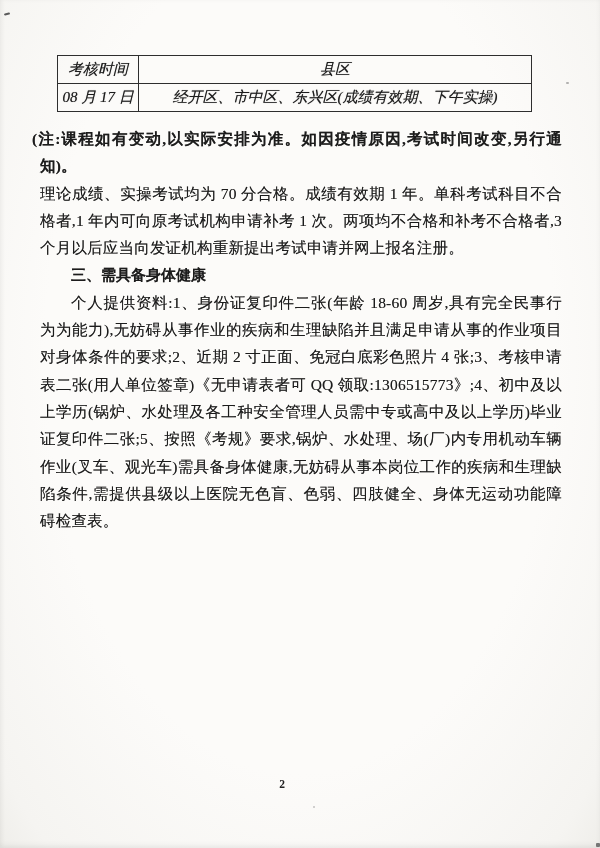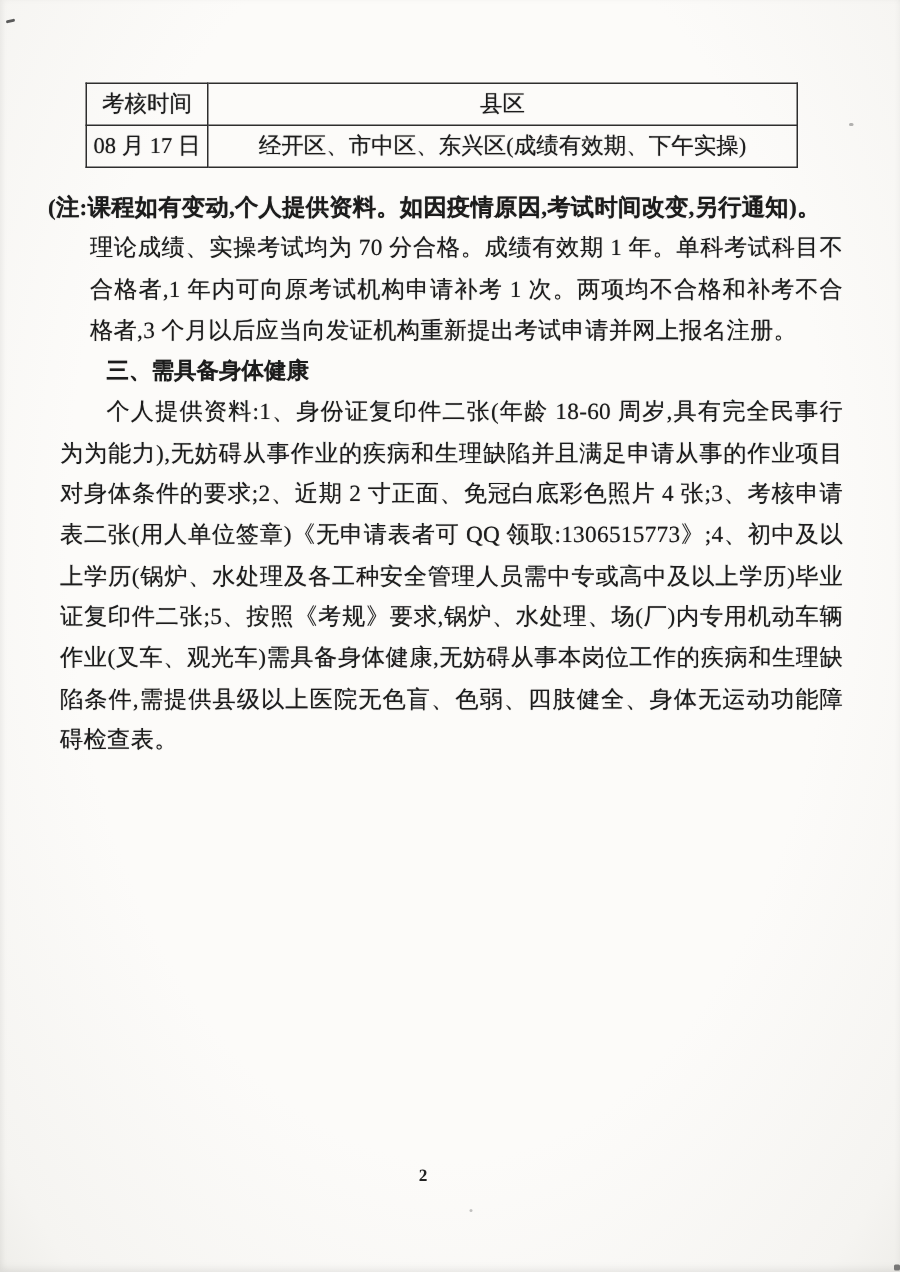--- a/index.html
+++ b/index.html
@@ -39,27 +39,28 @@
   }
   table.sched td, table.sched th {
     border: 1.6px solid #2e2e2e;
     height: 28px;
     text-align: center;
     vertical-align: middle;
     font-weight: normal;
     font-size: 15px;
     text-shadow: 0 0 0.7px rgba(20,20,20,0.6);
     padding: 1px 2px;
+    font-style: italic;
   }
   .p-note {
     margin-top: 13px;
     font-weight: bold;
     text-indent: -8px;
   }
-  .p-scores { margin-top: 0; margin-left: 20px; }
+  .p-scores { margin-top: 0; }
   .p-heading {
     font-weight: bold;
     text-indent: 31px;
     font-family: "Liberation Sans", "DejaVu Sans", sans-serif;
     font-size: 15px;
     line-height: 27.3px;
     text-shadow: 0 0 0.5px rgba(20,20,20,0.5);
   }
   .p-indent { text-indent: 31px; }
   .p-special { margin-top: 12px; }
@@ -101,21 +102,21 @@
         <th>考核时间</th>
         <th>县区</th>
       </tr>
       <tr>
         <td>08 月 17 日</td>
         <td>经开区、市中区、东兴区(成绩有效期、下午实操)</td>
       </tr>
     </tbody>
       </table>
 
-    <p class="scan-text p-note">(注:课程如有变动,个人提供资料。如因疫情原因,考试时间改变,另行通知)。</p>
+    <p class="scan-text p-note">(注:课程如有变动,以实际安排为准。如因疫情原因,考试时间改变,另行通知)。</p>
 
     <p class="scan-text p-scores">理论成绩、实操考试均为 70 分合格。成绩有效期 1 年。单科考试科目不合格者,1 年内可向原考试机构申请补考 1 次。两项均不合格和补考不合格者,3 个月以后应当向发证机构重新提出考试申请并网上报名注册。</p>
 
     <p class="p-heading">三、需具备身体健康</p>
 
     <p class="scan-text p-indent">个人提供资料:1、身份证复印件二张(年龄 18-60 周岁,具有完全民事行为为能力),无妨碍从事作业的疾病和生理缺陷并且满足申请从事的作业项目对身体条件的要求;2、近期 2 寸正面、免冠白底彩色照片 4 张;3、考核申请表二张(用人单位签章)《无申请表者可 QQ 领取:1306515773》;4、初中及以上学历(锅炉、水处理及各工种安全管理人员需中专或高中及以上学历)毕业证复印件二张;5、按照《考规》要求,锅炉、水处理、场(厂)内专用机动车辆作业(叉车、观光车)需具备身体健康,无妨碍从事本岗位工作的疾病和生理缺陷条件,需提供县级以上医院无色盲、色弱、四肢健全、身体无运动功能障碍检查表。</p>
 
 
   </div>
 

